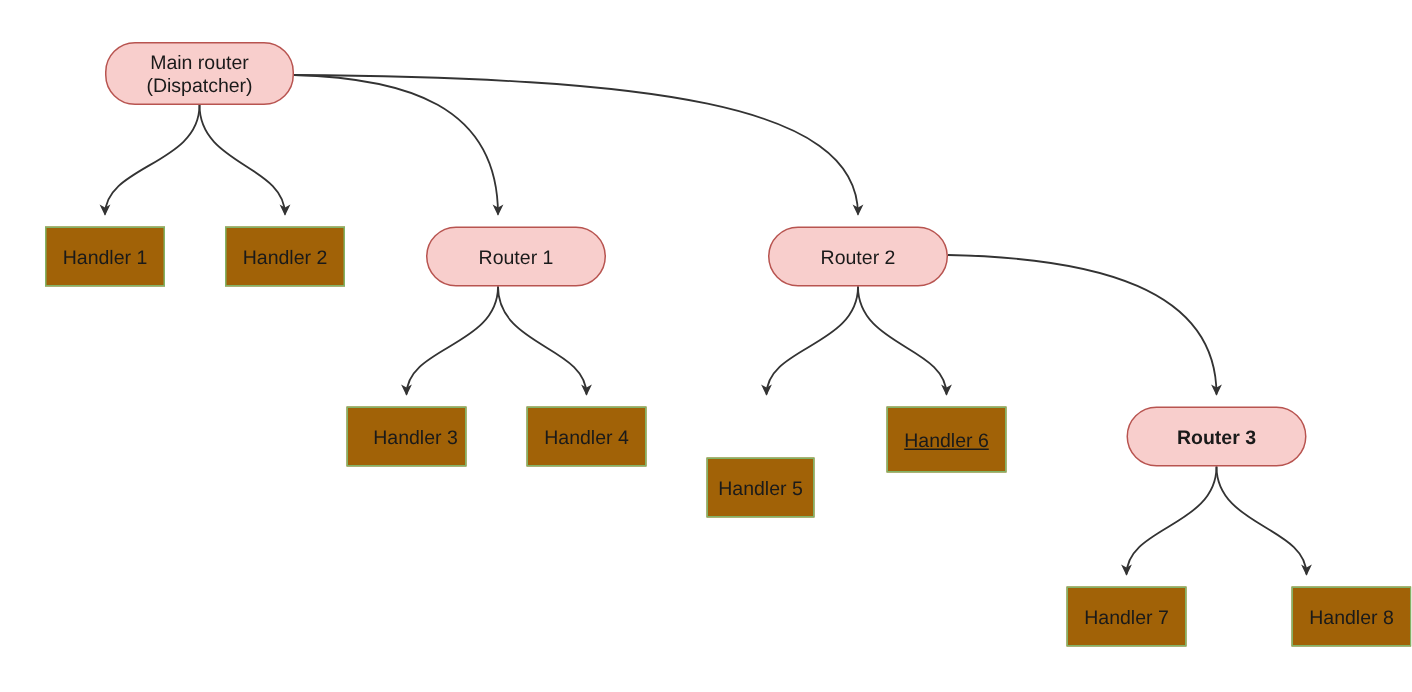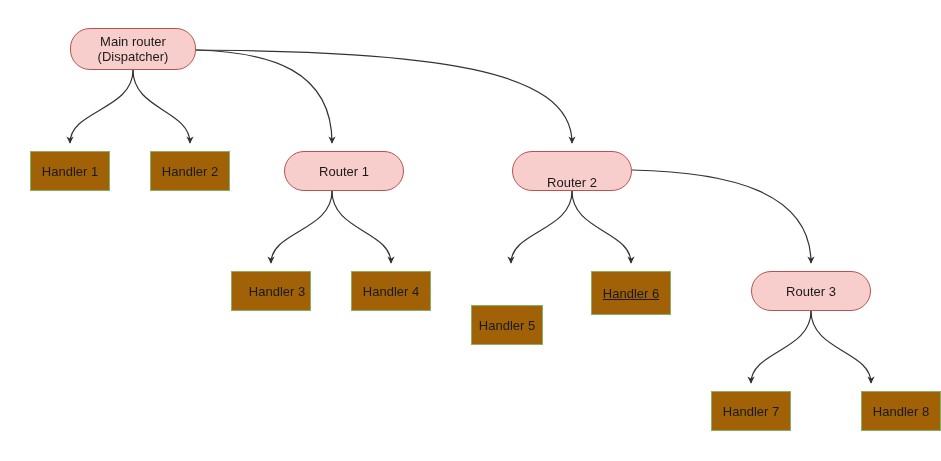--- a/index.html
+++ b/index.html
@@ -75,23 +75,23 @@
         <path d="M 811 311 C 811 351 871 351 871 383" fill="none" stroke="#333333" stroke-width="1.2" marker-end="url(#arrowhead)"></path>
       </g>
   </svg>
 
   <div id="nodes-group">
       <div class="node router" style="left: 70px; top: 28px; width: 126px; height: 42px;"><span class="node-label">Main router
 (Dispatcher)</span></div>
       <div class="node handler" style="left: 30px; top: 151px; width: 80px; height: 40px;"><span class="node-label">Handler 1</span></div>
       <div class="node handler" style="left: 150px; top: 151px; width: 80px; height: 40px; align-items: center;"><span class="node-label">Handler 2</span></div>
       <div class="node router" style="left: 284px; top: 151px; width: 120px; height: 40px;"><span class="node-label">Router 1</span></div>
-      <div class="node router" style="left: 512px; top: 151px; width: 120px; height: 40px; align-items: flex-end;"><span class="node-label">Router 2</span></div>
+      <div class="node router" style="left: 512px; top: 151px; width: 120px; height: 40px;"><span class="node-label">Router 2</span></div>
       <div class="node handler" style="left: 231px; top: 271px; width: 80px; height: 40px; padding-left: 12px;"><span class="node-label">Handler 3</span></div>
       <div class="node handler" style="left: 351px; top: 271px; width: 80px; height: 40px;"><span class="node-label">Handler 4</span></div>
       <div class="node handler" style="left: 471px; top: 271px; width: 72px; height: 40px; margin-top: 34px;"><span class="node-label">Handler 5</span></div>
       <div class="node handler" style="left: 591px; top: 271px; width: 80px; height: 44px; text-decoration: underline;"><span class="node-label">Handler 6</span></div>
-      <div class="node router" style="left: 751px; top: 271px; width: 120px; height: 40px;"><span class="node-label">Router 3</span></div>
+      <div class="node router" style="left: 751px; top: 271px; width: 120px; height: 40px; font-weight: bold;"><span class="node-label">Router 3</span></div>
       <div class="node handler" style="left: 711px; top: 391px; width: 80px; height: 40px;"><span class="node-label">Handler 7</span></div>
       <div class="node handler" style="left: 861px; top: 391px; width: 80px; height: 40px;"><span class="node-label">Handler 8</span></div>
     </div>
 
 </div>
 
 </body></html>

